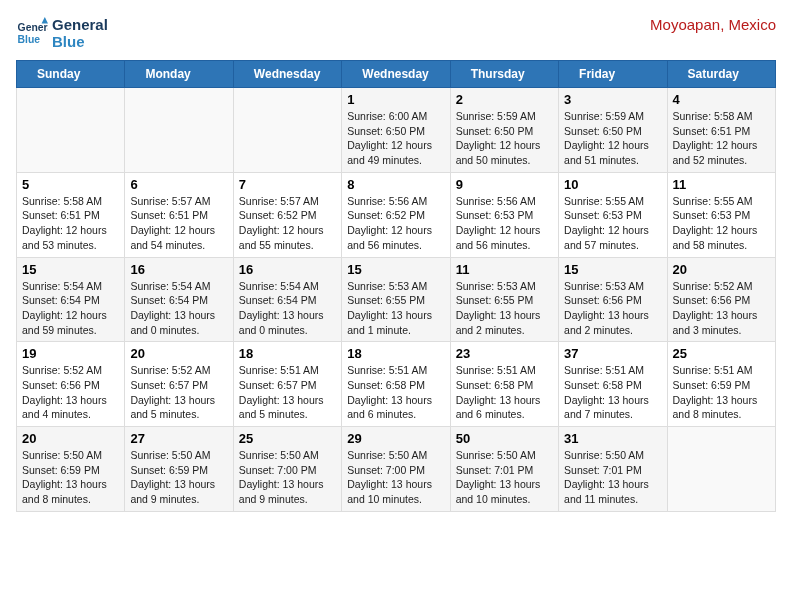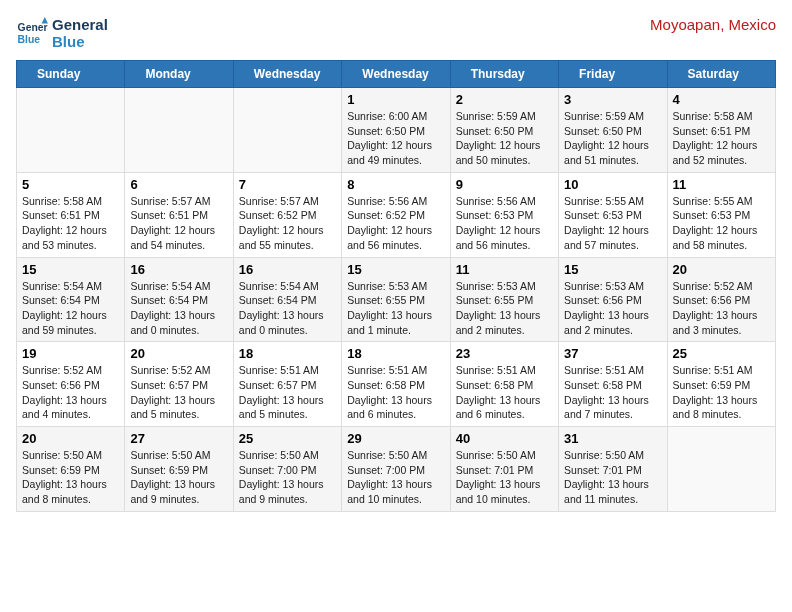--- a/index.html
+++ b/index.html
@@ -240,21 +240,21 @@
         </td>
         <td>
           <span class="day-number">25</span>
           <div class="day-info">Sunrise: 5:50 AM<br>Sunset: 7:00 PM<br>Daylight: 13 hours<br>and 9 minutes.</div>
         </td>
         <td>
           <span class="day-number">29</span>
           <div class="day-info">Sunrise: 5:50 AM<br>Sunset: 7:00 PM<br>Daylight: 13 hours<br>and 10 minutes.</div>
         </td>
         <td>
-          <span class="day-number">40</span>
+          <span class="day-number">50</span>
           <div class="day-info">Sunrise: 5:50 AM<br>Sunset: 7:01 PM<br>Daylight: 13 hours<br>and 10 minutes.</div>
         </td>
         <td>
           <span class="day-number">31</span>
           <div class="day-info">Sunrise: 5:50 AM<br>Sunset: 7:01 PM<br>Daylight: 13 hours<br>and 11 minutes.</div>
         </td>
         <td class="empty-cell"></td>
       </tr>
     </tbody>
 </table>

